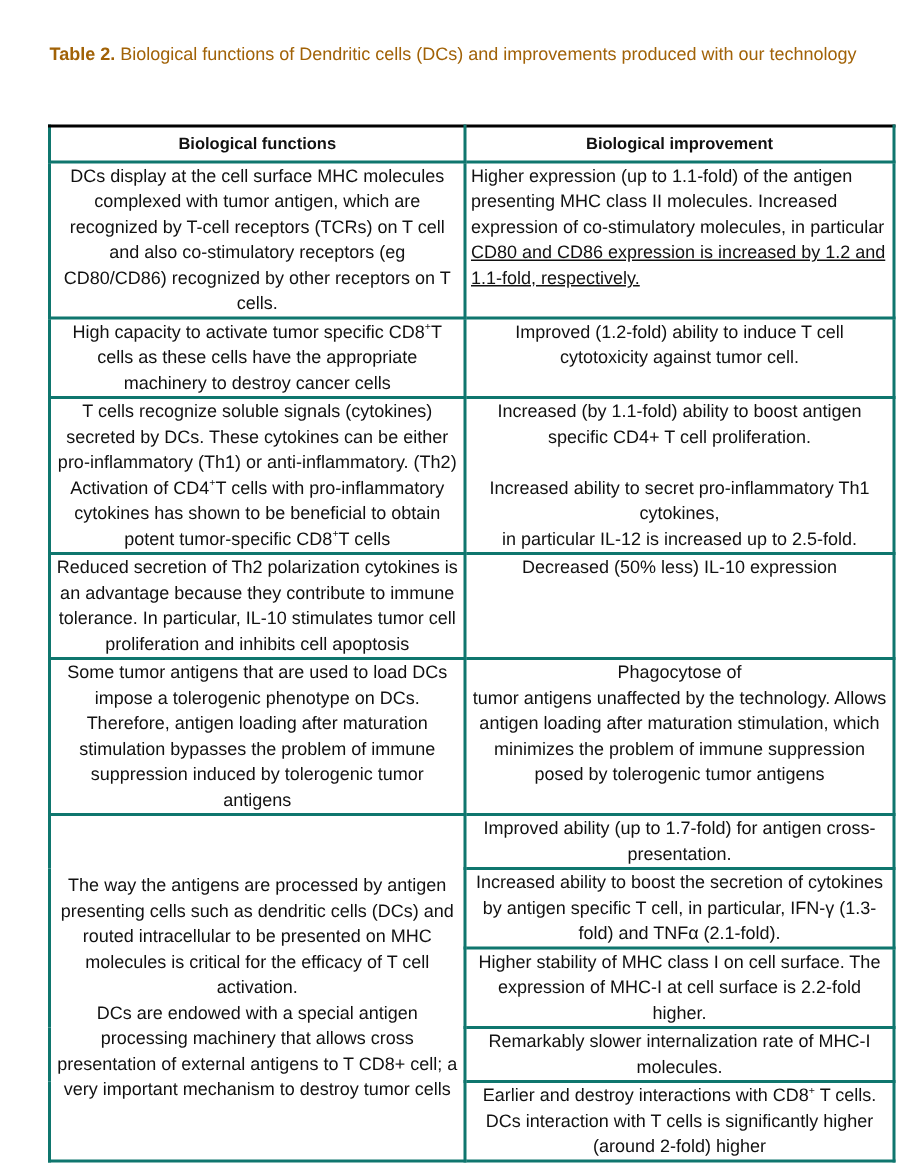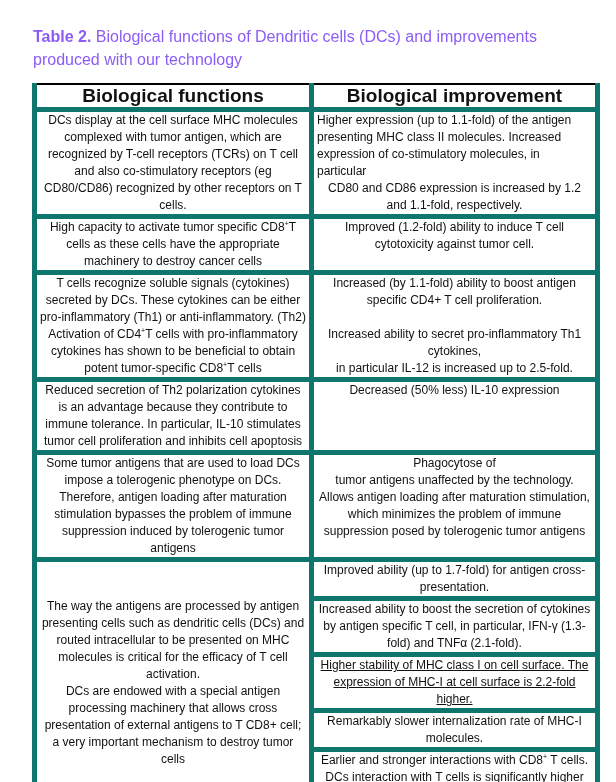--- a/index.html
+++ b/index.html
@@ -1,26 +1,26 @@
 <!DOCTYPE html>
 <html><head>
 <meta charset="utf-8">
 <style>
   html, body { margin: 0; padding: 0; background: #ffffff; }
   body { width: 616px; height: 782px; position: relative; overflow: hidden;
          font-family: "Liberation Sans", sans-serif; color: #111; }
   .caption { position: absolute; left: 33px; top: 25px; width: 560px;
-             font-size: 16px; line-height: 23px; color: #8b5cf6; }
+             font-size: 12px; line-height: 23px; color: #a16207; }
   .caption b { font-weight: bold; }
   table.dc { position: absolute; left: 32px; top: 83px; width: 563px;
              border-collapse: collapse; table-layout: fixed; }
-  table.dc td, table.dc th { border: 5px solid #0f766e; padding: 0 3px;
+  table.dc td, table.dc th { border: 2px solid #0f766e; padding: 0 3px;
              font-size: 12px; line-height: 17px; vertical-align: top;
              text-align: center; font-weight: normal; }
-  table.dc th { font-size: 19px; font-weight: bold; height: 22px; line-height: 22px;
+  table.dc th { font-size: 11px; font-weight: bold; height: 22px; line-height: 22px;
              border-top: 2px solid #000; vertical-align: middle; }
   col.c1 { width: 277px; }
   col.c2 { width: 286px; }
   .left-align { text-align: left !important; }
   .vmid { vertical-align: middle !important; }
   .line { display: block; }
   sup { font-size: 7px; line-height: 0; vertical-align: super; }
   .gap { display: block; height: 17px; }
 </style>
 </head>
@@ -38,21 +38,21 @@
       <th>Biological functions</th>
       <th>Biological improvement</th>
     </tr>
   </thead>
   <tbody>
 
     <tr style="height:104px;">
       <td>DCs display at the cell surface MHC molecules complexed with tumor antigen, which are recognized by T-cell receptors (TCRs) on T cell and also co-stimulatory receptors (eg CD80/CD86) recognized by other receptors on T cells.</td>
       <td class="left-align">
         <span class="line">Higher expression (up to 1.1-fold) of the antigen presenting MHC class II molecules. Increased expression of co-stimulatory molecules, in particular</span>
-        <span class="line" style="text-align:center;">CD80 and CD86 expression is increased by 1.2 and 1.1-fold, respectively.</span>
+        <span class="line" style="text-align:left;text-decoration:underline;">CD80 and CD86 expression is increased by 1.2 and 1.1-fold, respectively.</span>
       </td>
     </tr>
 
     <tr style="height:50px;">
       <td><span>High capacity to activate tumor specific CD8</span><sup>+</sup><span>T cells as these cells have the appropriate machinery to destroy cancer cells</span></td>
       <td>Improved (1.2-fold) ability to induce T cell cytotoxicity against tumor cell.</td>
     </tr>
 
     <tr style="height:102px;margin-top:36px;">
       <td>
@@ -83,23 +83,23 @@
     <tr style="height:35px;">
       <td rowspan="5" class="vmid">
         <span class="line">The way the antigens are processed by antigen presenting cells such as dendritic cells (DCs) and routed intracellular to be presented on MHC molecules is critical for the efficacy of T cell activation.</span>
         <span class="line">DCs are endowed with a special antigen processing machinery that allows cross presentation of external antigens to T CD8+ cell; a very important mechanism to destroy tumor cells</span>
       </td>
       <td>Improved ability (up to 1.7-fold) for antigen cross-presentation.</td>
     </tr>
     <tr style="height:51px;padding-left:13px;">
       <td>Increased ability to boost the secretion of cytokines by antigen specific T cell, in particular, IFN-γ (1.3- fold) and TNFα (2.1-fold).</td>
     </tr>
-    <tr style="height:51px;text-decoration:underline;">
+    <tr style="height:51px;">
       <td>Higher stability of MHC class I on cell surface. The expression of MHC-I at cell surface is 2.2-fold higher.</td>
     </tr>
     <tr style="height:35px;">
       <td>Remarkably slower internalization rate of MHC-I molecules.</td>
     </tr>
     <tr style="height:51px;">
-      <td><span>Earlier and stronger interactions with CD8</span><sup>+</sup><span> T cells. DCs interaction with T cells is significantly higher (around 2-fold) higher</span></td>
+      <td><span>Earlier and destroy interactions with CD8</span><sup>+</sup><span> T cells. DCs interaction with T cells is significantly higher (around 2-fold) higher</span></td>
     </tr>
   </tbody>
 </table>
 
 </body></html>

